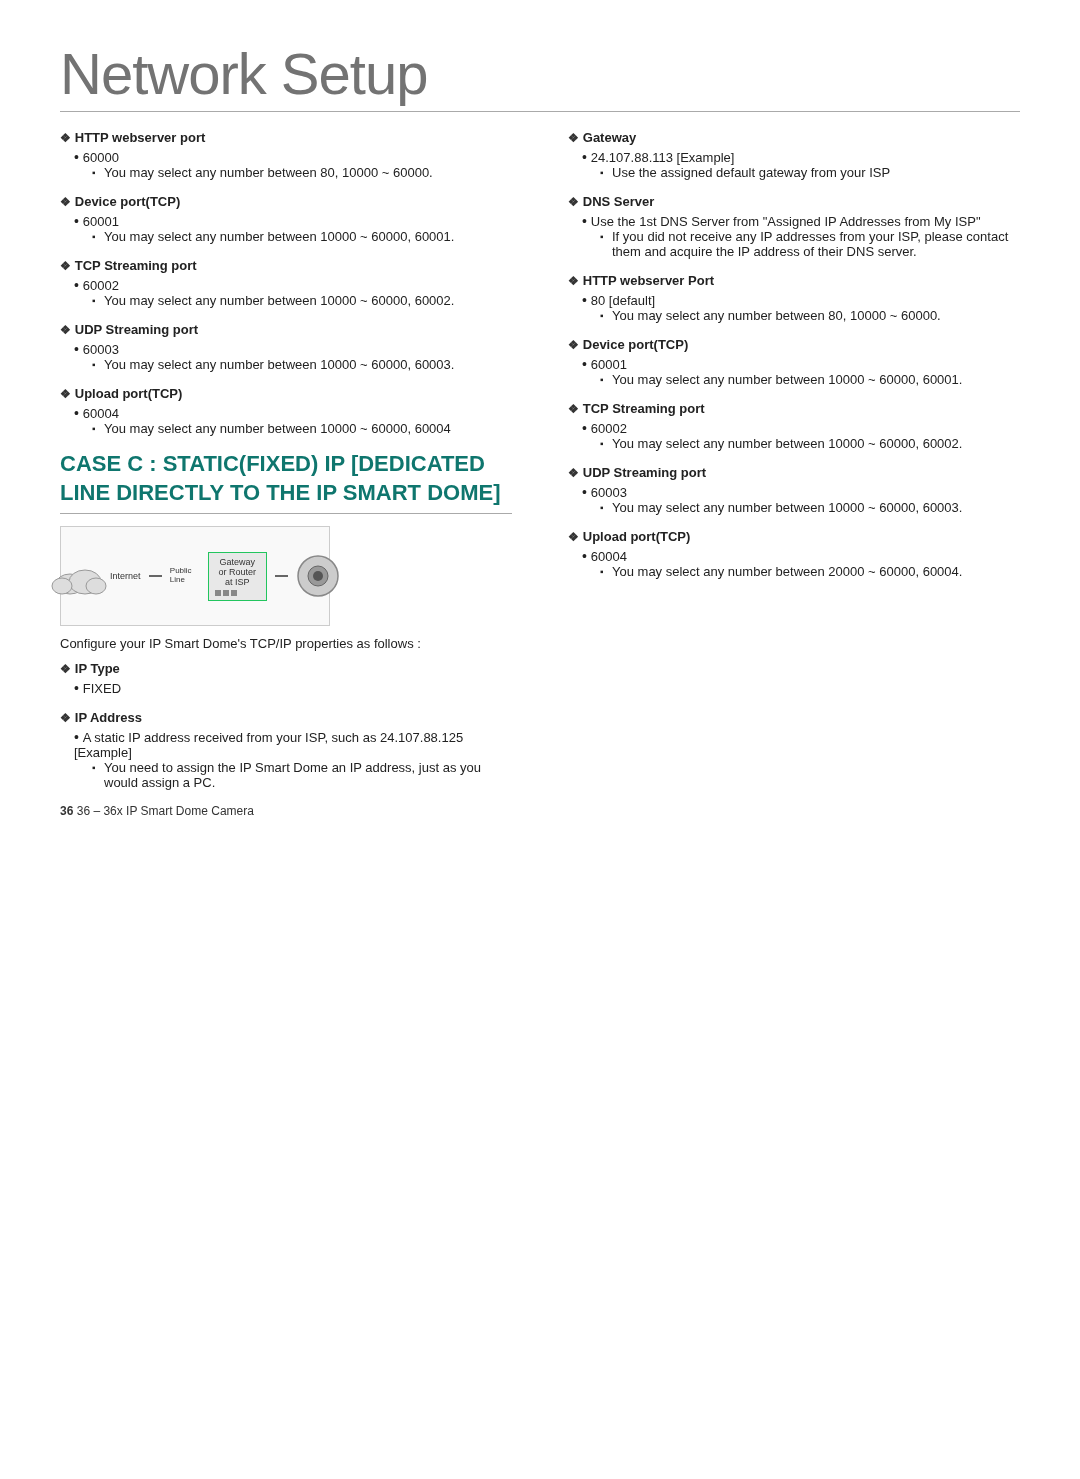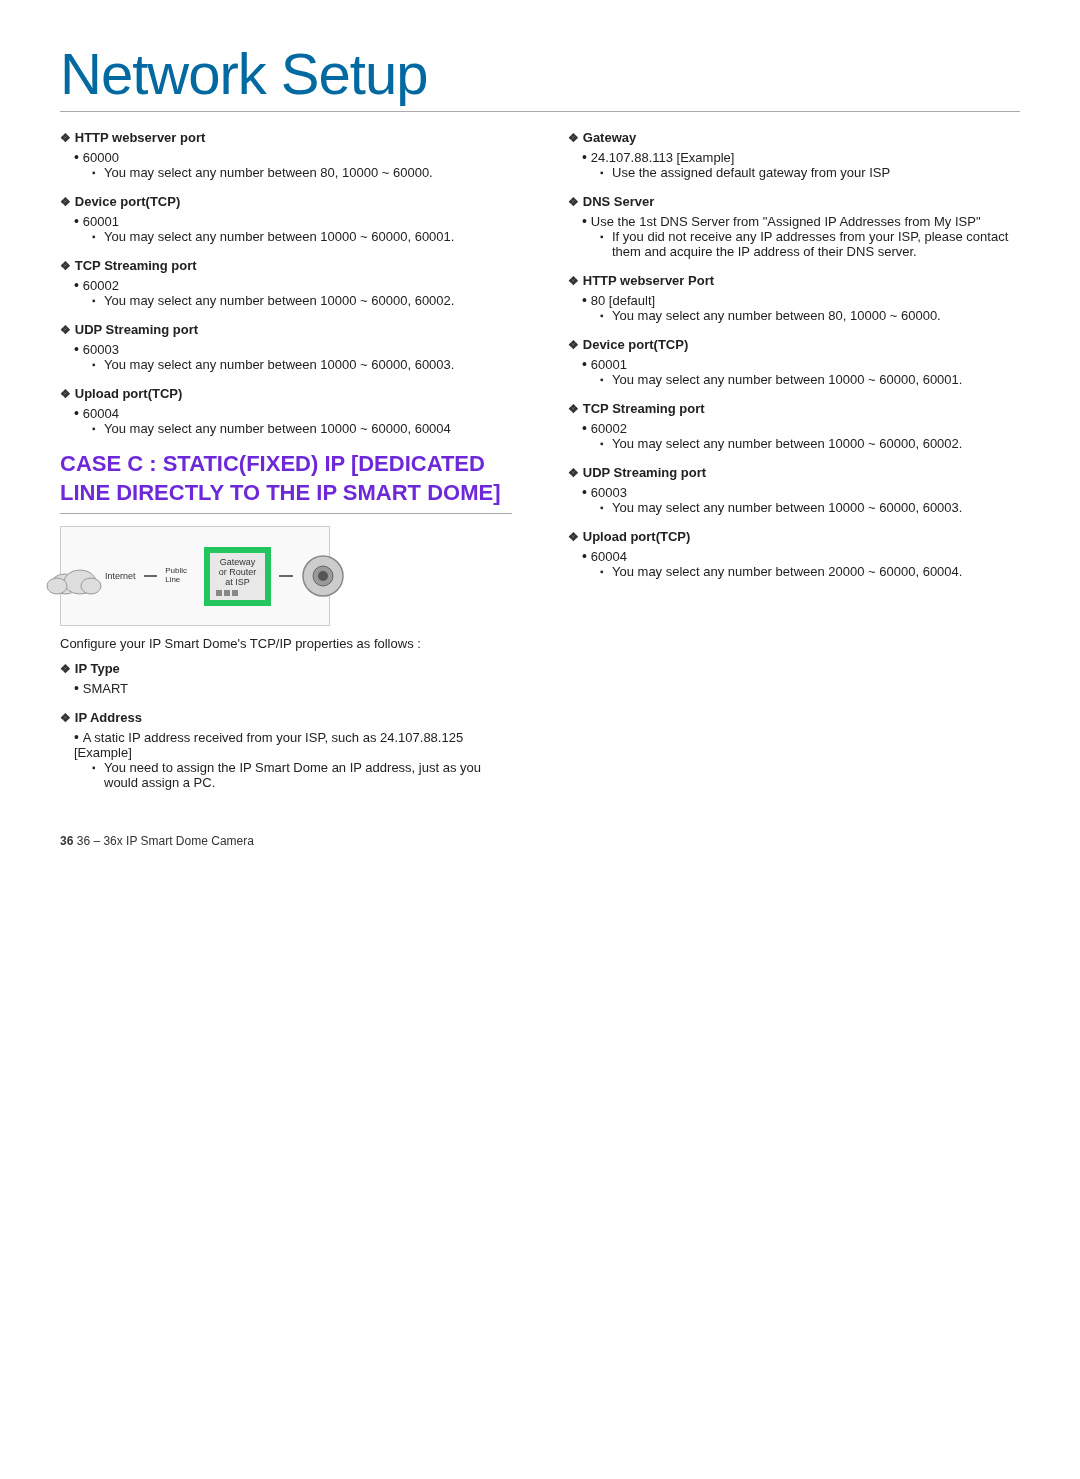--- a/index.html
+++ b/index.html
@@ -8,21 +8,21 @@
       font-family: Arial, sans-serif;
       font-size: 13px;
       color: #222;
       width: 1080px;
       min-height: 1479px;
       padding: 40px 60px 40px 60px;
     }
     .page-title {
       font-size: 58px;
       font-weight: 300;
-      color: #0369a1;
+      color: #737373;
       letter-spacing: -1px;
       border-bottom: 1px solid #aaa;
       margin-bottom: 18px;
       padding-bottom: 4px;
       font-family: Arial, sans-serif;
     }
     .two-col {
       display: flex;
       gap: 56px;
     }
@@ -70,21 +70,21 @@
       position: absolute;
       left: 0;
       top: 2px;
     }
     .section-block {
       margin-bottom: 14px;
     }
     .case-c-title {
       font-size: 22px;
       font-weight: bold;
-      color: #6d28d9;
+      color: #0f766e;
       border-bottom: 1px solid #aaa;
       padding-bottom: 6px;
       margin-bottom: 12px;
       margin-top: 10px;
       line-height: 1.3;
     }
     .network-diagram {
       width: 270px;
       height: 100px;
       border: 1px solid #ccc;
@@ -101,32 +101,31 @@
       gap: 8px;
       font-size: 10px;
       color: #333;
     }
     .line-connector {
       width: 20px;
       height: 2px;
       background: #666;
     }
     .router-box {
-      border: 6px solid #22c55e;
+      border: 1px solid #22c55e;
       background: #e8e8e8;
       padding: 4px 6px;
       font-size: 9px;
       text-align: center;
     }
     .config-text {
       font-size: 13px;
       margin-bottom: 10px;
     }
     .page-footer {
-      margin-top: 30px;
       font-size: 12px;
       color: #333;
       border-top: none;
     }
     .bold-text { font-weight: bold; }
   </style>
 </head>
 <body>
 
 <h1 class="page-title">Network Setup</h1>
@@ -230,21 +229,21 @@
           </svg>
         </div>
       </div>
     </div>
 
     <p class="config-text">Configure your IP Smart Dome's TCP/IP properties as follows :</p>
 
     <div class="section-block">
       <div class="section-heading">IP Type</div>
       <ul class="bullet-l1">
-        <li>SMART</li>
+        <li>FIXED</li>
       </ul>
     </div>
 
     <div class="section-block">
       <div class="section-heading">IP Address</div>
       <ul class="bullet-l1">
         <li>A static IP address received from your ISP, such as 24.107.88.125 [Example]
           <ul class="bullet-l2">
             <li>You need to assign the IP Smart Dome an IP address, just as you would assign a PC.</li>
           </ul>

